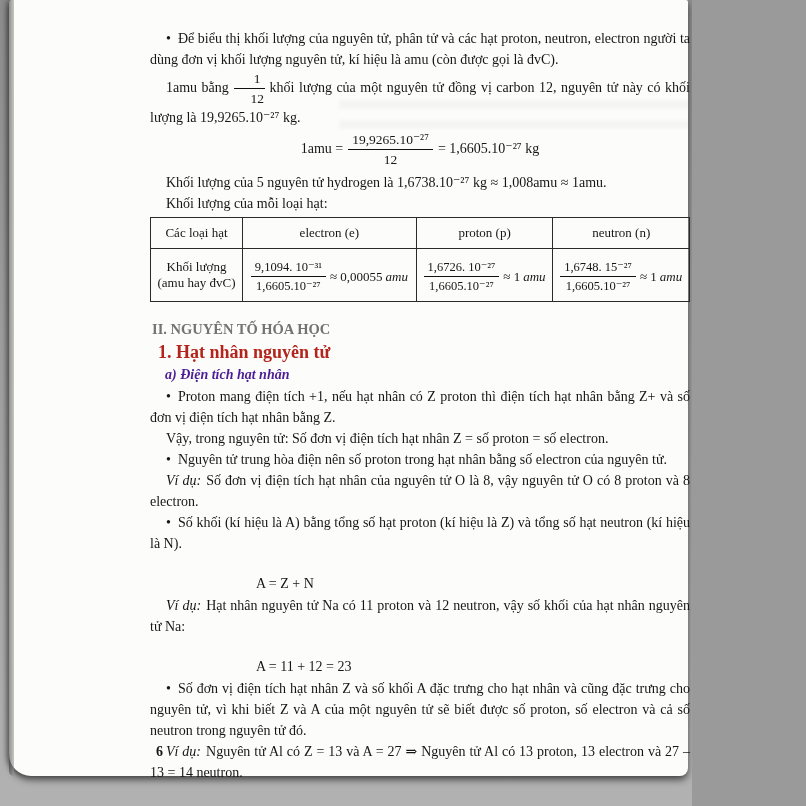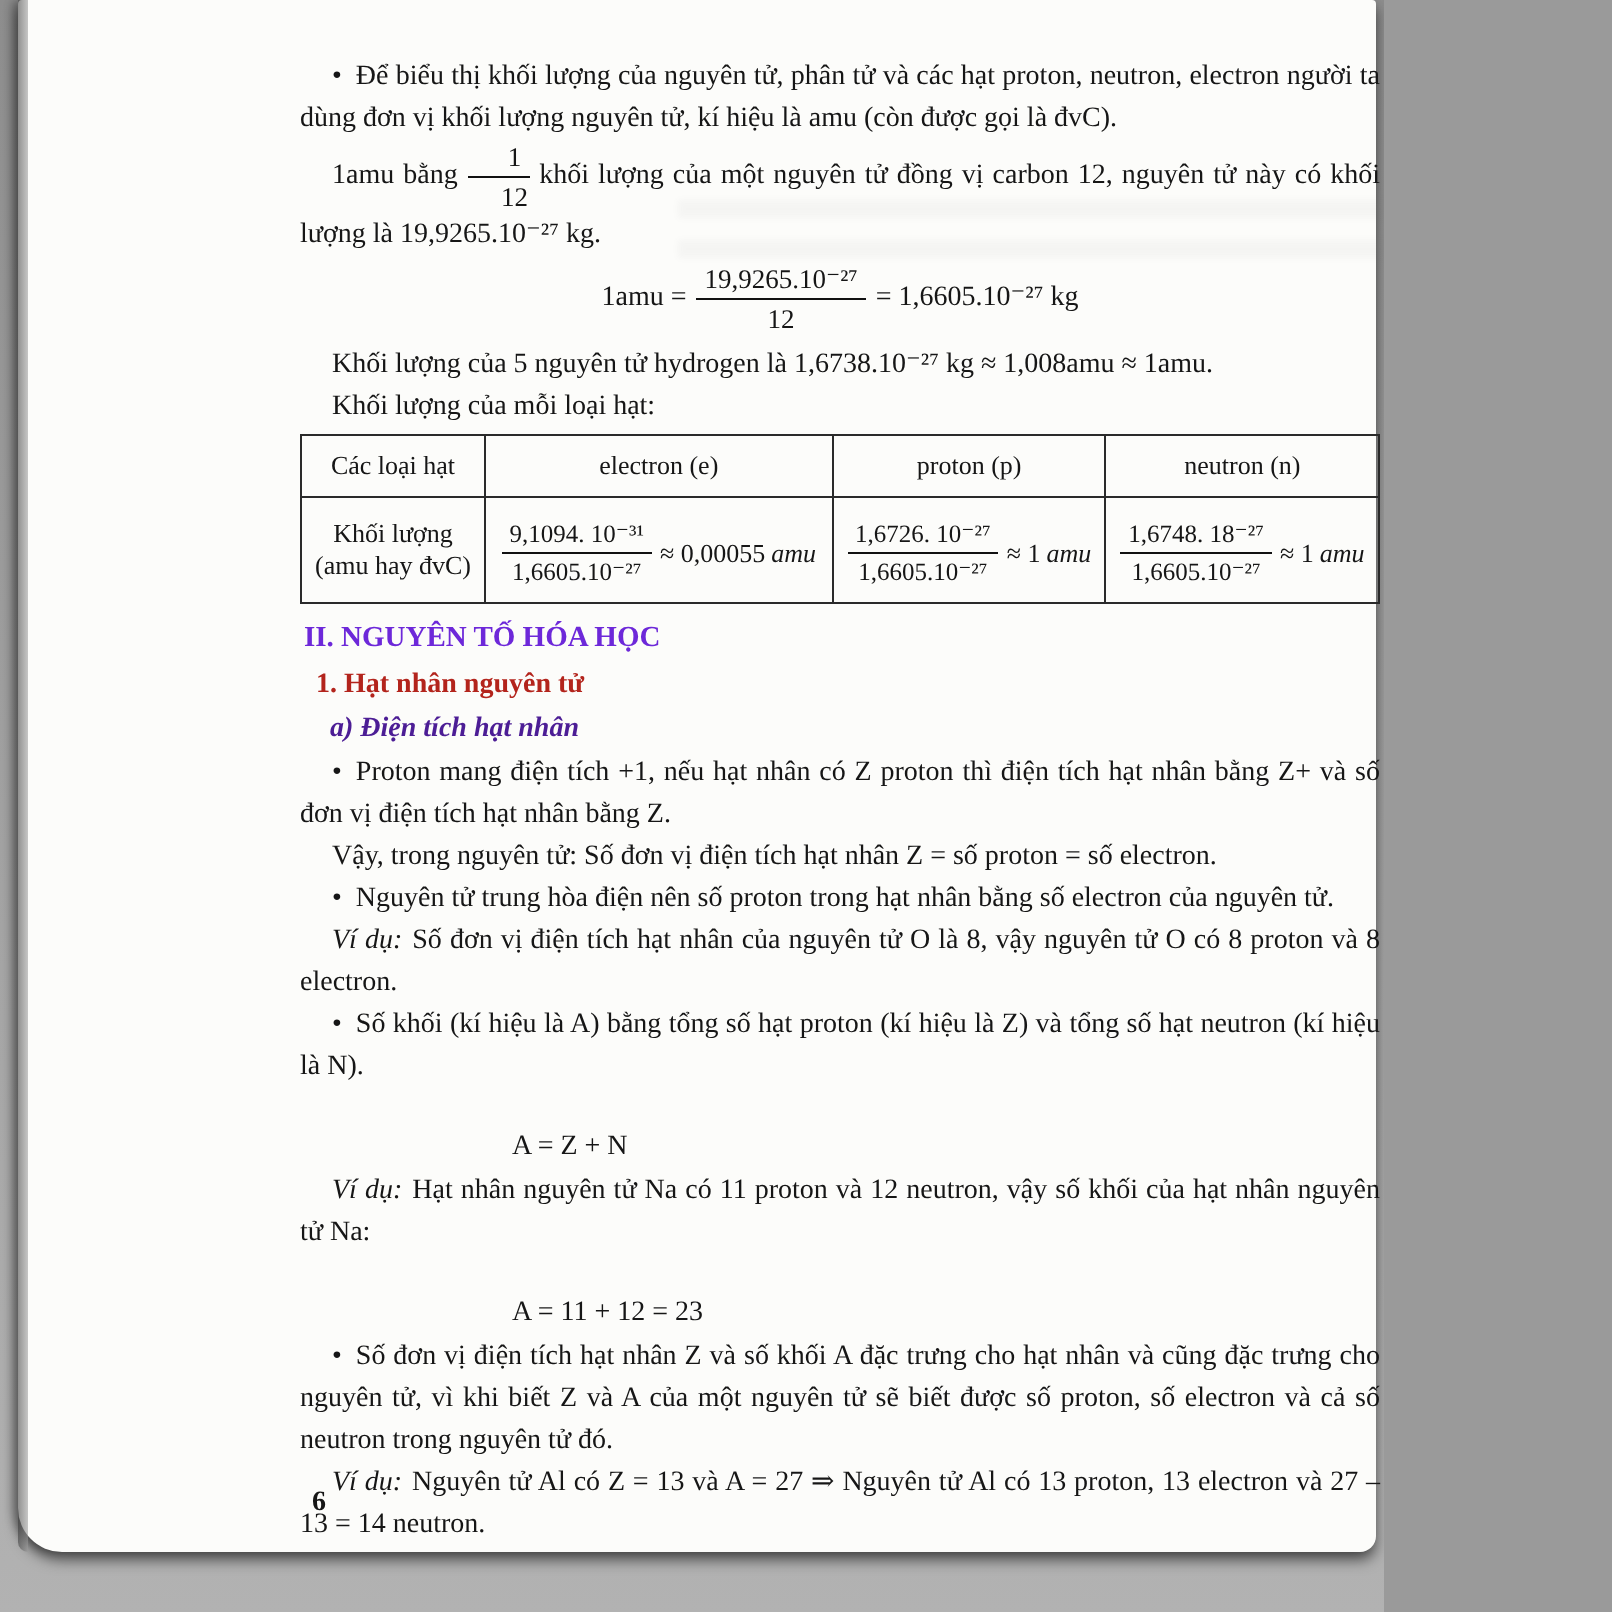--- a/index.html
+++ b/index.html
@@ -39,22 +39,22 @@
   p { text-indent:16px; }
   .dot::before { content:"•"; margin-right:7px; }
   .frac {
     display:inline-flex; flex-direction:column; vertical-align:middle;
     text-align:center; margin:0 5px; line-height:17px; font-size:13.5px;
   }
   .frac .num { border-bottom:1px solid #111; padding:0 4px 1px; }
   .frac .den { padding-top:1px; }
   .equation { text-align:center; margin:3px 0 4px; text-indent:0; }
   .eq-left { margin-left:106px; margin-top:19px; margin-bottom:1px; }
-  .red-h2 { color:#6d28d9; font-weight:bold; font-size:14.5px; margin:7px 0 2px; text-indent:2px; }
-  .red-h3 { color:#b3241c; font-weight:bold; font-size:14px; margin:1px 0 1px; text-indent:8px; }
+  .red-h2 { color:#737373; font-weight:bold; font-size:14.5px; margin:17px 0 2px; text-indent:2px; }
+  .red-h3 { color:#b3241c; font-weight:bold; font-size:18px; margin:1px 0 1px; text-indent:8px; }
   .red-h4 { color:#4c1d95; font-weight:bold; font-style:italic; font-size:14px; margin:1px 0 1px; text-indent:15px; }
   .example .vd { font-style:italic; margin-right:5px; }
   table {
     border-collapse:collapse; width:100%;
     margin:3px 0 5px; font-size:13px; text-align:center;
   }
   th,td { border:1px solid #2a2a2a; }
   th { font-weight:normal; padding:7px 3px; line-height:16px;margin-top:39px; }
   th.first, td.rowlabel { width:92px; }
   td { padding:7px 3px; }
@@ -121,21 +121,21 @@
                     <span class="num">1,6726. 10⁻²⁷</span>
                     <span class="den">1,6605.10⁻²⁷</span>
                   </span>
                   <span class="approx">≈ 1</span>
                   <span class="unit">amu</span>
                 </span>
           </td>
           <td>
             <span class="cellmath">
                   <span class="frac">
-                    <span class="num">1,6748. 18⁻²⁷</span>
+                    <span class="num">1,6748. 15⁻²⁷</span>
                     <span class="den">1,6605.10⁻²⁷</span>
                   </span>
                   <span class="approx">≈ 1</span>
                   <span class="unit">amu</span>
                 </span>
           </td>
         </tr>
       </tbody>
         </table>
 

